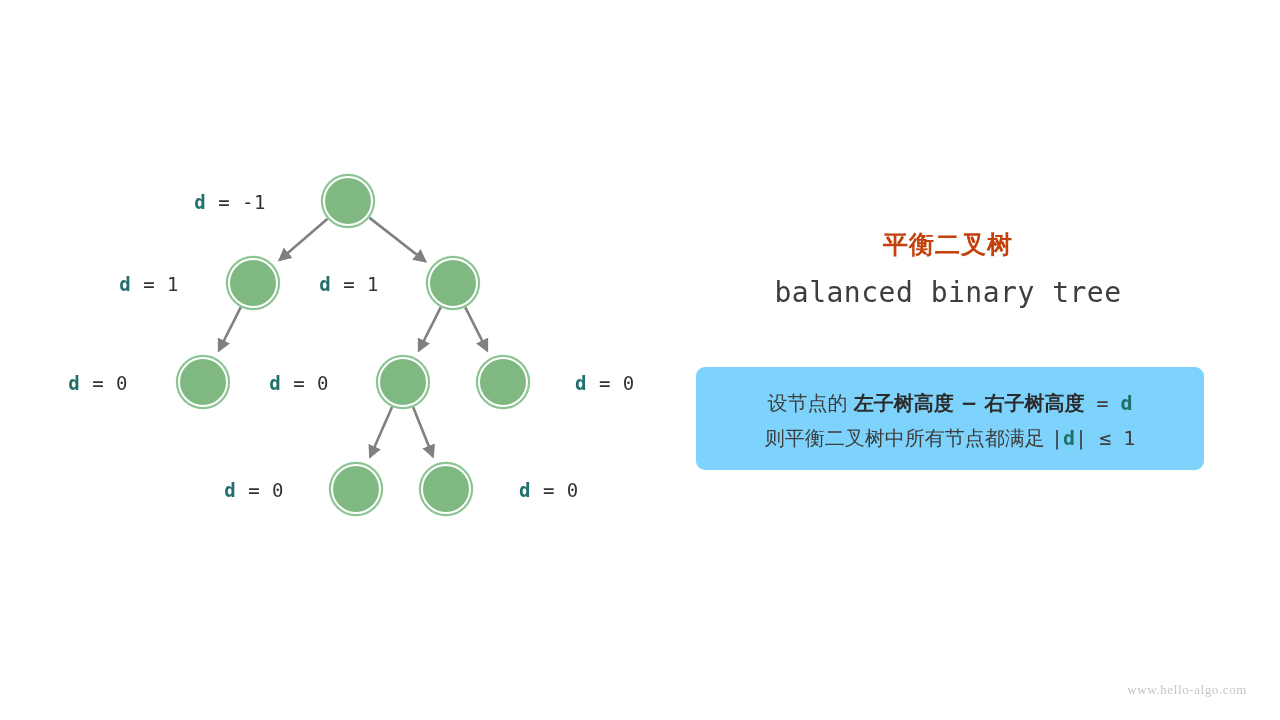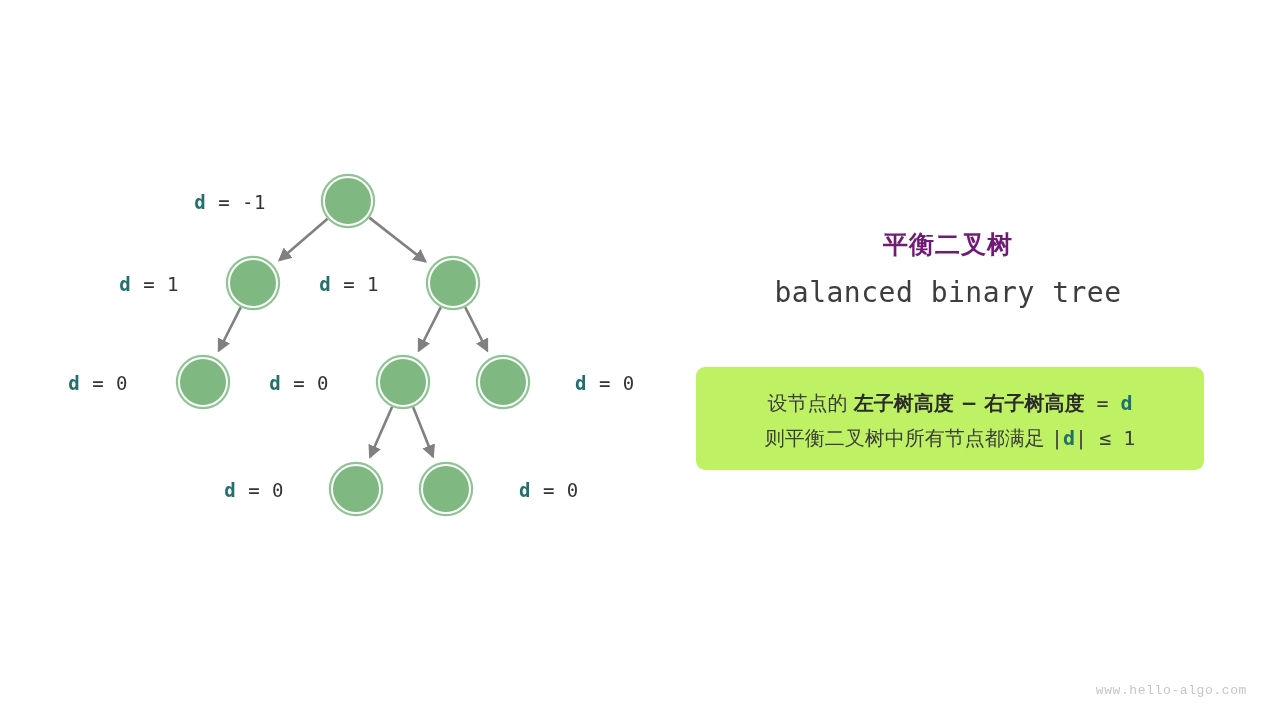--- a/index.html
+++ b/index.html
@@ -72,41 +72,41 @@
   }
   #title-cn {
     position: absolute;
     left: 0;
     top: 228px;
     width: 576px;
     text-align: center;
     font-family: "DejaVu Sans", sans-serif;
     font-size: 25px;
     font-weight: bold;
-    color: #701a75;
+    color: #c2410c;
     letter-spacing: 1px;
   }
   #title-en {
     position: absolute;
     left: 0;
     top: 276px;
     width: 576px;
     text-align: center;
     font-family: "DejaVu Sans Mono", monospace;
     font-size: 28px;
     color: #3d3d3d;
     letter-spacing: 0.5px;
   }
   #definition-box {
     position: absolute;
     left: 36px;
     top: 367px;
     width: 508px;
     height: 103px;
-    background: #bef264;
+    background: #7dd3fc;
     border-radius: 9px;
   }
   .def-line {
     position: absolute;
     left: 0;
     width: 508px;
     text-align: center;
     font-family: "DejaVu Sans", sans-serif;
     font-size: 20px;
     color: #3d3d3d;
@@ -116,21 +116,21 @@
   #def-line-2 { top: 58px; }
   .def-strong { font-weight: bold; color: #2b2b2b; }
   .def-var { color: #21706c; font-weight: bold; }
   .def-mono { font-family: "DejaVu Sans Mono", monospace; }
 
   
   #watermark {
     position: absolute;
     right: 33px;
     bottom: 22px;
-    font-family: Liberation Mono, monospace;
+    font-family: Liberation Serif, serif;
     font-size: 13px;
     color: #c6c6c6;
     letter-spacing: 0.6px;
     text-align: center;
   }
 </style>
 </head>
 <body>
 
 <div id="stage">

